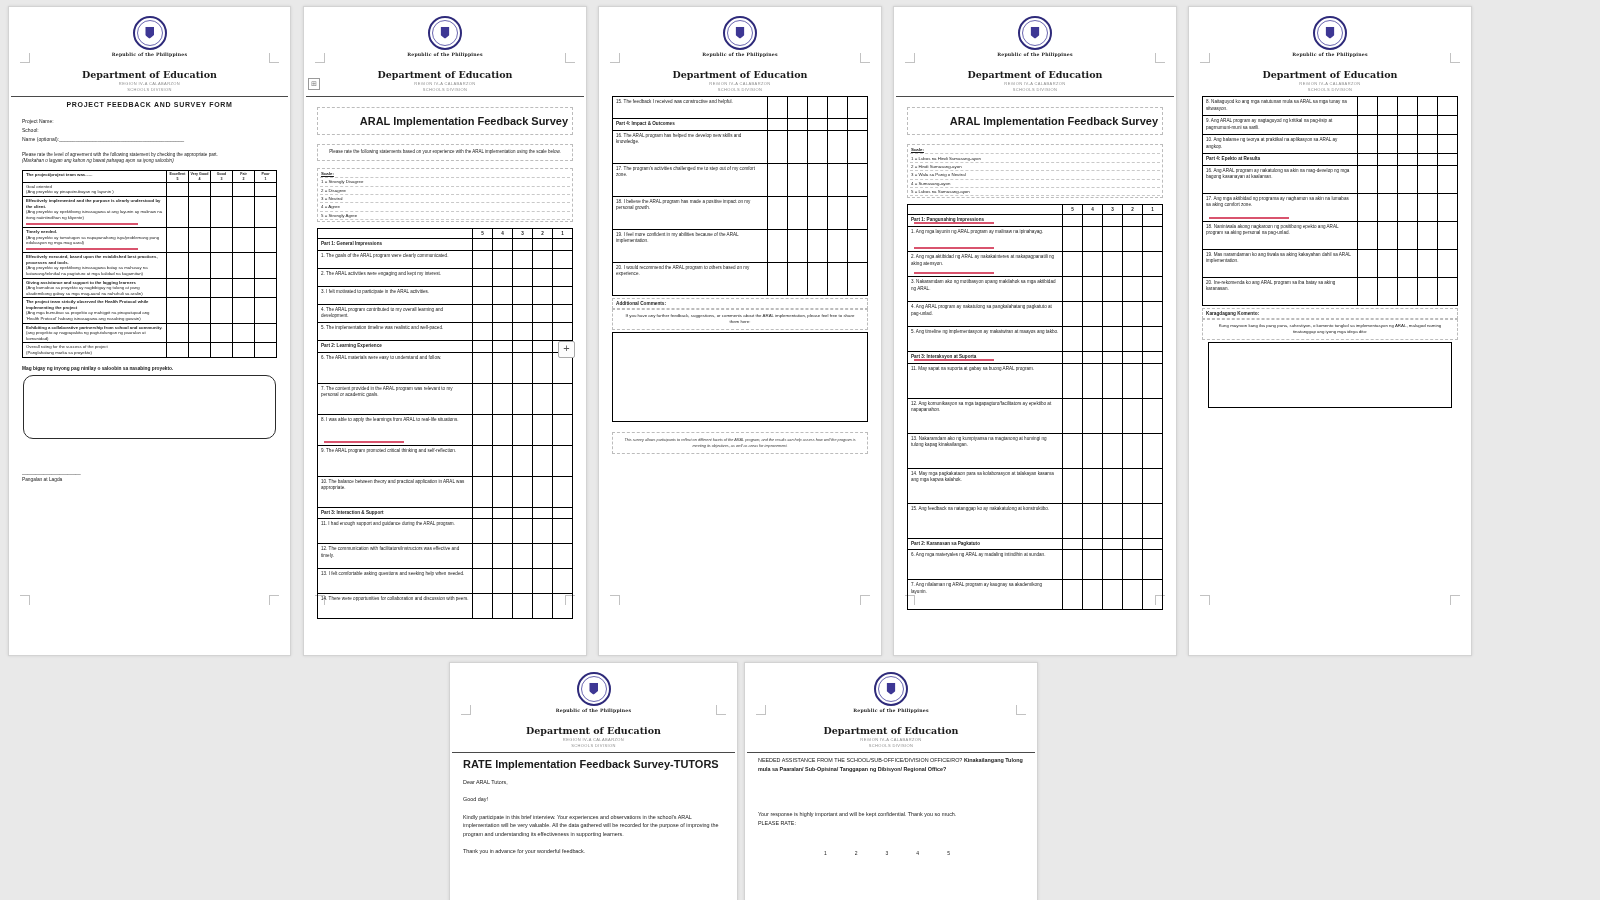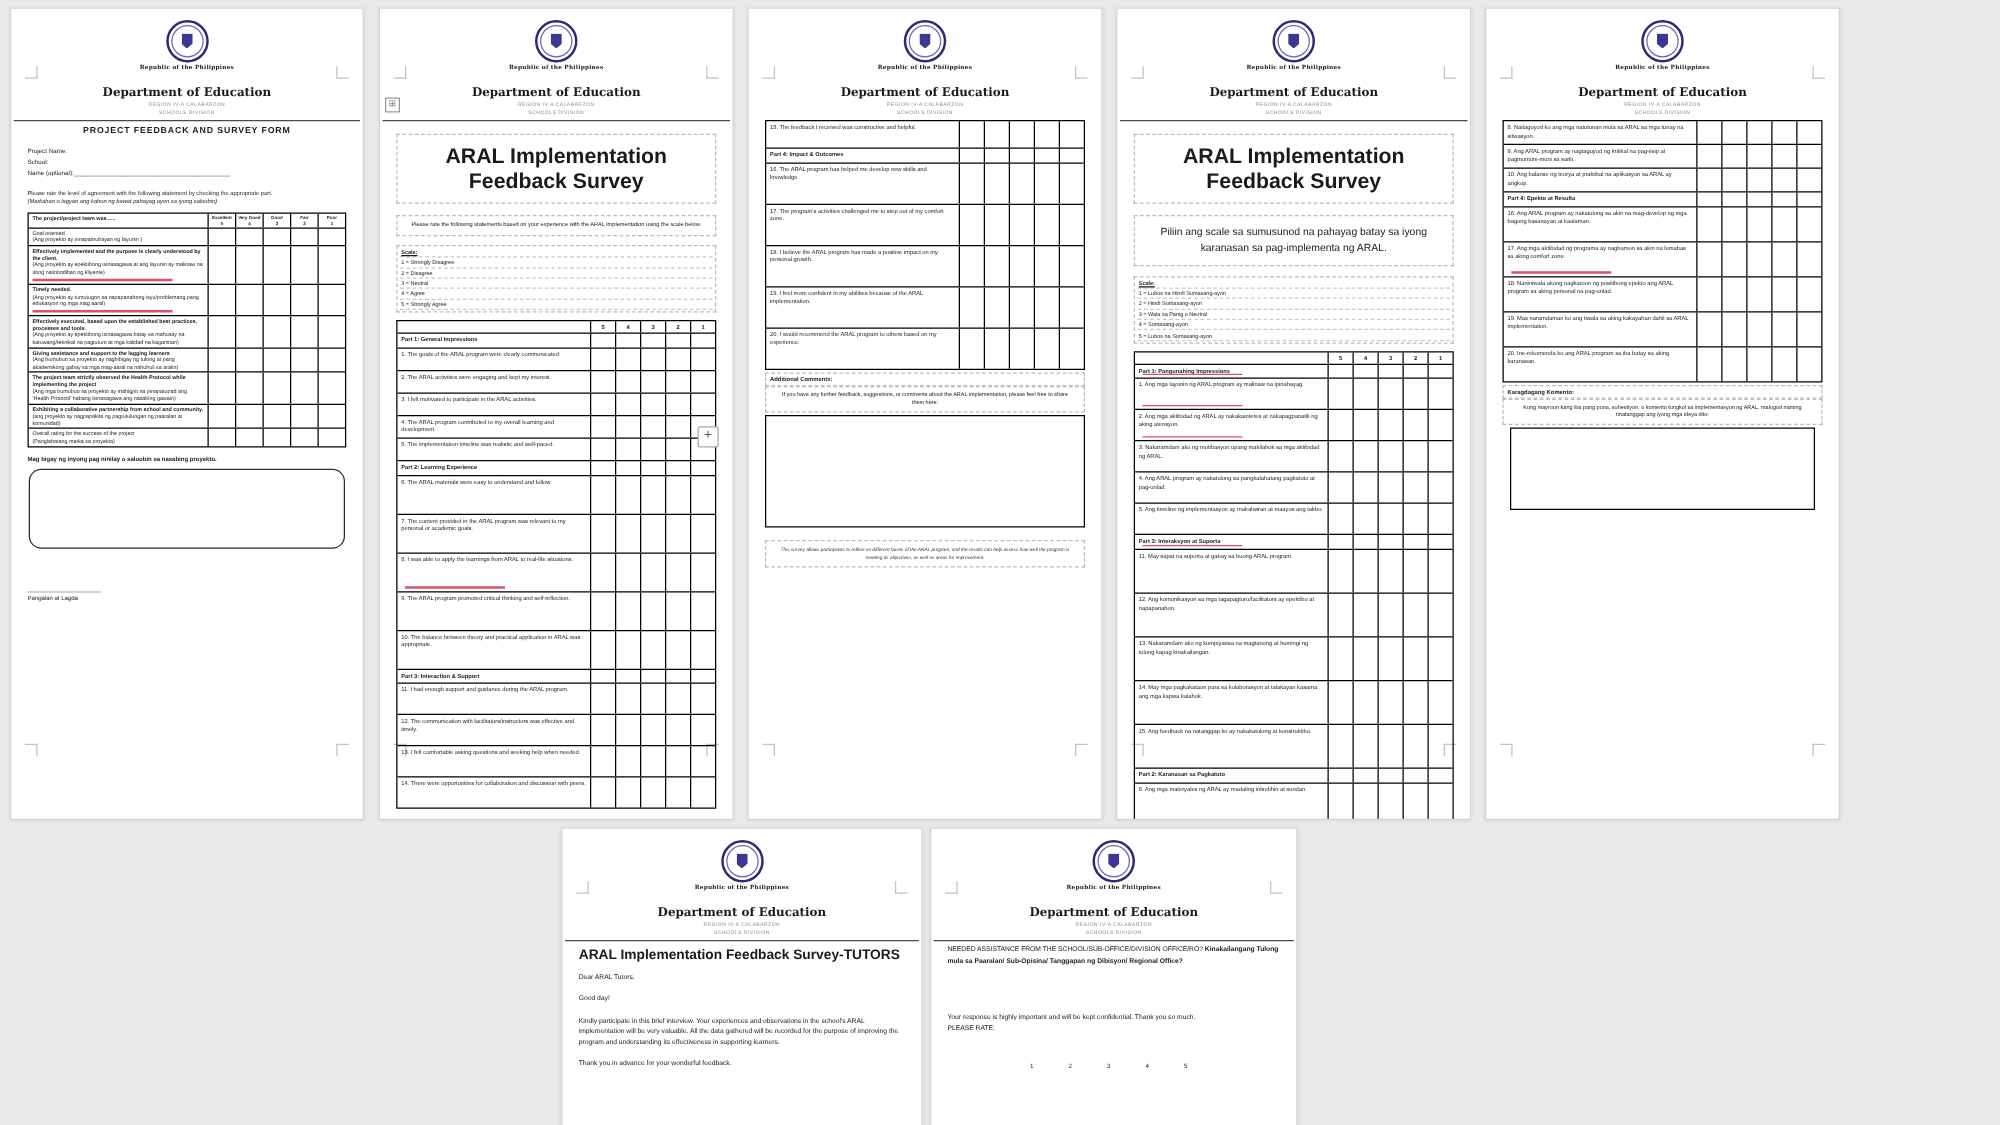--- a/index.html
+++ b/index.html
@@ -44,21 +44,21 @@
   .t1 .scell1{width:21px;border-right:1px solid #000;}
   .t1 .scell1:last-child{border-right:0;}
   .t1 .shc{font-size:3.6px;font-weight:bold;text-align:center;line-height:1.4;padding-top:1px;}
   .t1 .fil{color:#222;}
   .rm1{display:inline-block;width:82%;height:2px;background:#d9536d;vertical-align:middle;margin-top:1px;}
   .reflect{font-weight:bold;font-size:4.8px;margin:8px 0 4px;}
   .cbox1{height:62px;border:1.6px solid #2c2c2c;border-radius:10px;margin:2px 1px;}
   .sig{margin-top:30px;font-size:4.8px;line-height:1.6;}
   
   .dcell{border:1px dashed #bcbcbc;}
-  .t2title{font-weight:bold;font-size:17px;text-align:center;padding:7px 4px;margin:10px 0 9px;font-family:"Liberation Sans",sans-serif;}
+  .t2title{font-weight:bold;font-size:11px;text-align:right;padding:7px 4px;margin:10px 0 9px;font-family:"Liberation Sans",sans-serif;}
   .t2instr{font-size:4.5px;text-align:center;padding:4px 8px;margin-bottom:7px;line-height:1.5;}
   .t4instr{font-size:8.3px;text-align:center;padding:6px 10px;margin-bottom:8px;line-height:1.6;}
   .scale{padding:1px 2px;margin-bottom:6px;}
   .scale .li-line{font-size:4.4px;border-bottom:1px dashed #c9c9c9;padding:1.2px 1px;}
   .scale .li-line:first-child{font-weight:bold;text-decoration:underline;}
   .st{border:1.5px solid #000;}
   .st .srow{display:flex;border-bottom:1px solid #000;align-items:stretch;}
   .st .srow:last-child{border-bottom:0;}
   .st .slabel{flex:1;border-right:1px solid #000;padding:2px 3px;font-size:4.6px;line-height:1.45;position:relative;}
   .st .scell{width:19px;border-right:1px solid #000;}
@@ -486,21 +486,20 @@
   <div class="lh">
     <div class="seal"></div>
     <div class="rep">Republic of the Philippines</div>
     <div class="dept">Department of Education</div>
     <div class="tiny">REGION IV-A CALABARZON</div>
     <div class="tiny">SCHOOLS DIVISION</div>
   </div>
   <div class="rule"></div>
   <div class="inner">
     <div class="t2title dcell">ARAL Implementation Feedback Survey</div>
-    <div class="t4instr dcell">Piliin ang scale sa sumusunod na pahayag batay sa iyong karanasan sa pag-implementa ng ARAL.</div>
     <div class="scale dcell">
         <div class="li-line">Scale:</div>
         <div class="li-line">1 = Lubos na Hindi Sumasang-ayon</div>
         <div class="li-line">2 = Hindi Sumasang-ayon</div>
         <div class="li-line">3 = Wala sa Panig o Neutral</div>
         <div class="li-line">4 = Sumasang-ayon</div>
         <div class="li-line">5 = Lubos na Sumasang-ayon</div>
       </div>
     <div class="st">
         <div class="srow shead">
@@ -733,21 +732,21 @@
   <span class="cm tr"></span>
   <div class="lh">
     <div class="seal"></div>
     <div class="rep">Republic of the Philippines</div>
     <div class="dept">Department of Education</div>
     <div class="tiny">REGION IV-A CALABARZON</div>
     <div class="tiny">SCHOOLS DIVISION</div>
   </div>
   <div class="rule"></div>
   <div class="inner letter">
-    <div class="p6title">ARAL Implementation Feedback Survey-TUTORS</div>
+    <div class="p6title">RATE Implementation Feedback Survey-TUTORS</div>
     <p>Dear ARAL Tutors,</p>
     <p>Good day!</p>
     <p>Kindly participate in this brief interview. Your experiences and observations in the school's ARAL implementation will be very valuable. All the data gathered will be recorded for the purpose of improving the program and understanding its effectiveness in supporting learners.</p>
     <p>Thank you in advance for your wonderful feedback.</p>
   </div>
 </div>
 
 <div class="page pg7">
   <span class="cm tl"></span>
   <span class="cm tr"></span>

